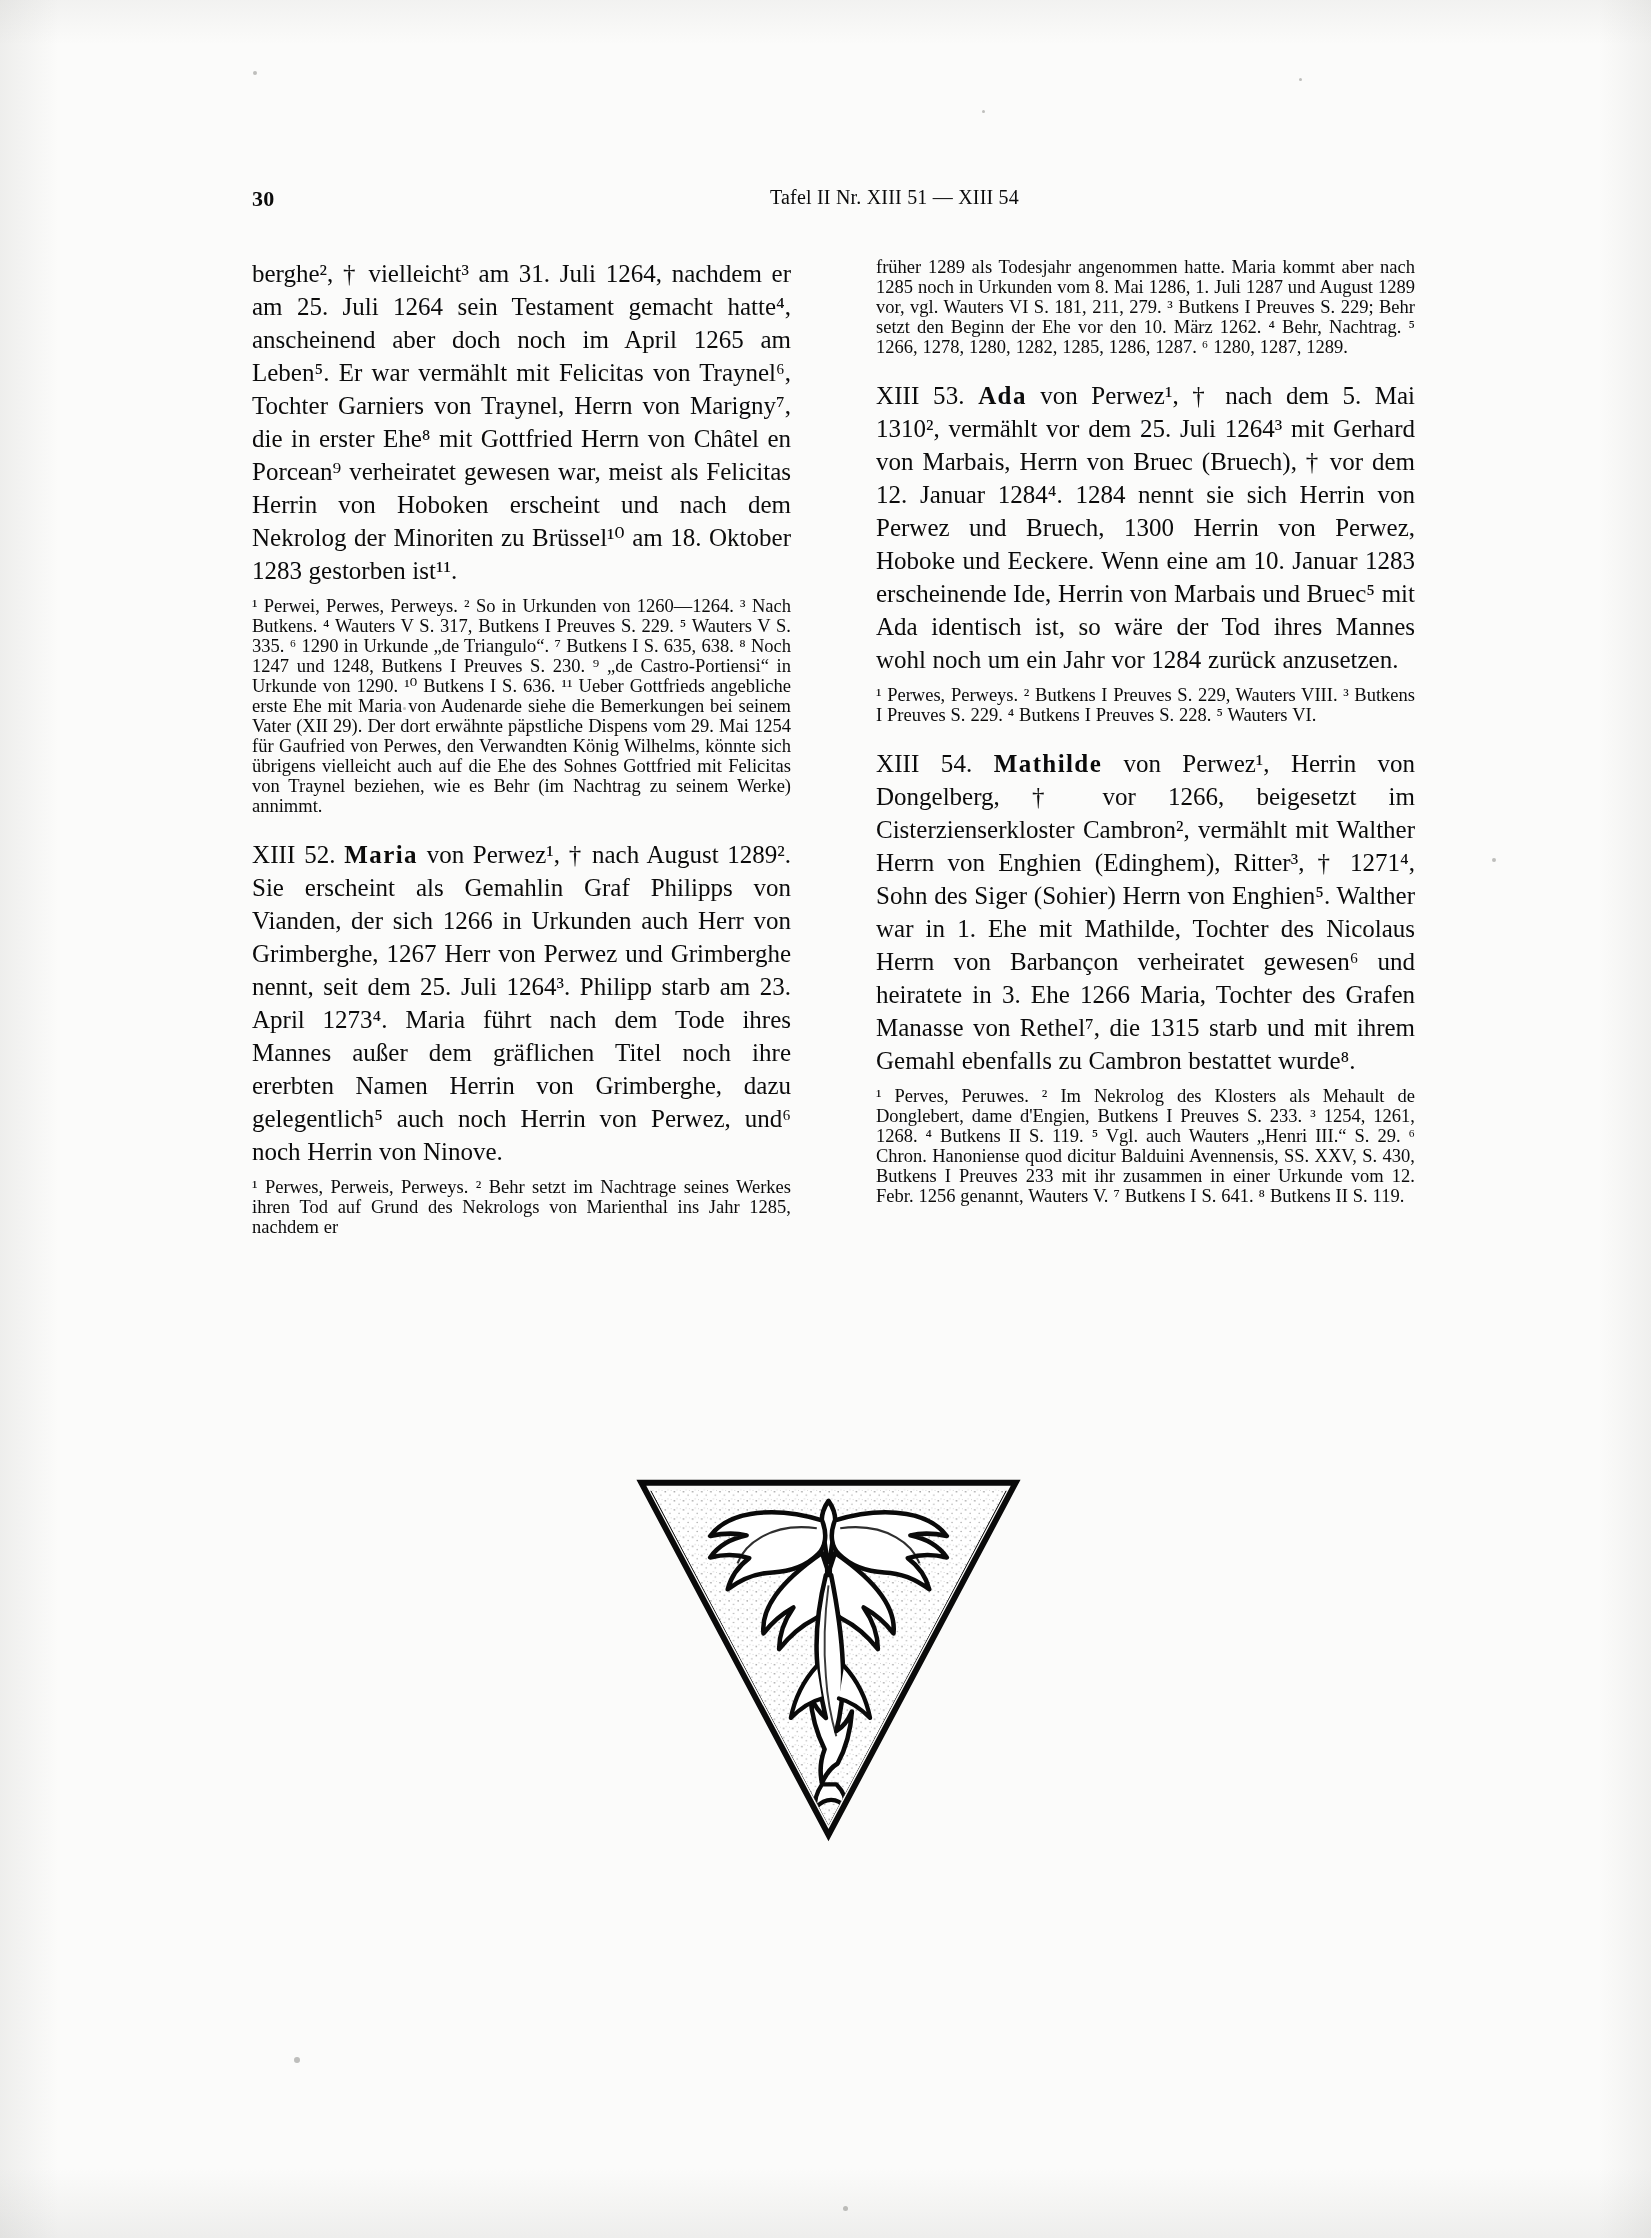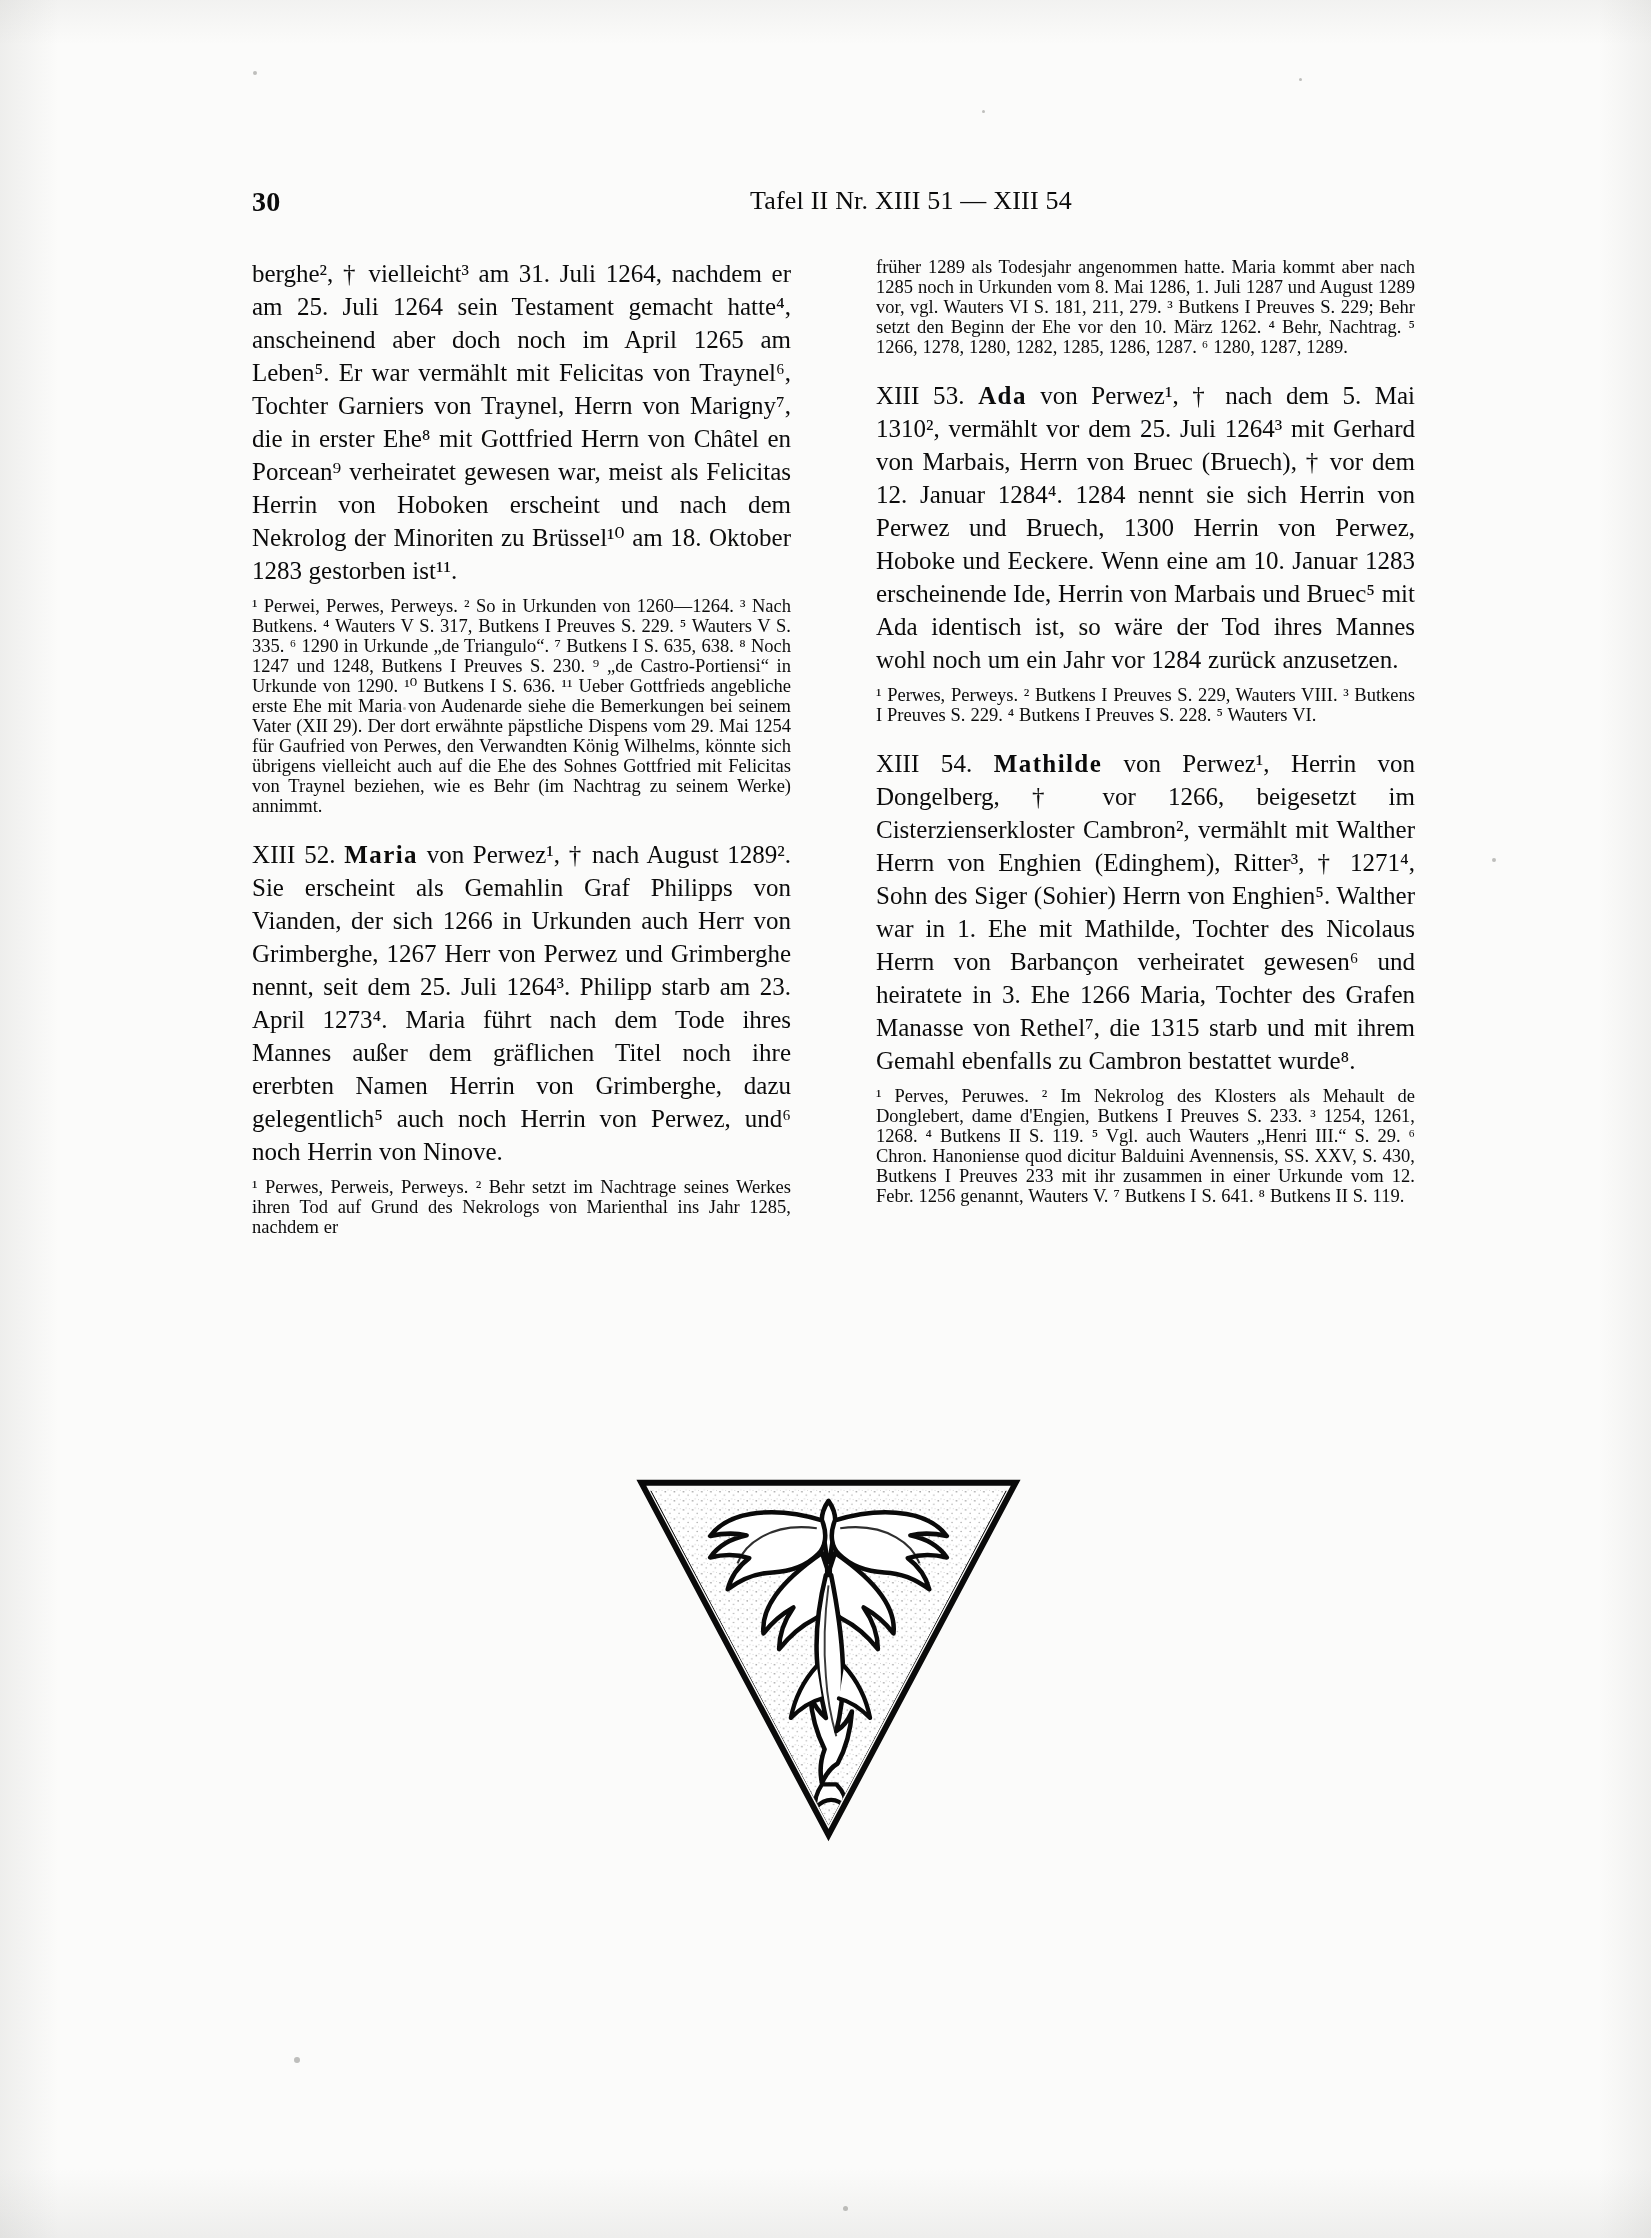--- a/index.html
+++ b/index.html
@@ -45,28 +45,28 @@
   .running-head {
     position: relative;
     height: 48px;
     font-size: 21.4px;
     letter-spacing: 0.2px;
   }
   .folio {
     position: absolute;
     left: 0;
     top: 9px;
-    font-size: 28px;
+    font-size: 22px;
     font-weight: 600;
   }
   .head-title {
     position: absolute;
-    left: 498px;
+    left: 518px;
     top: 9px;
-    font-size: 26px;
+    font-size: 20px;
     white-space: nowrap;
   }
 
   
   .columns {
     position: relative;
     margin-top: 15.6px;
   }
   .col {
     position: absolute;

